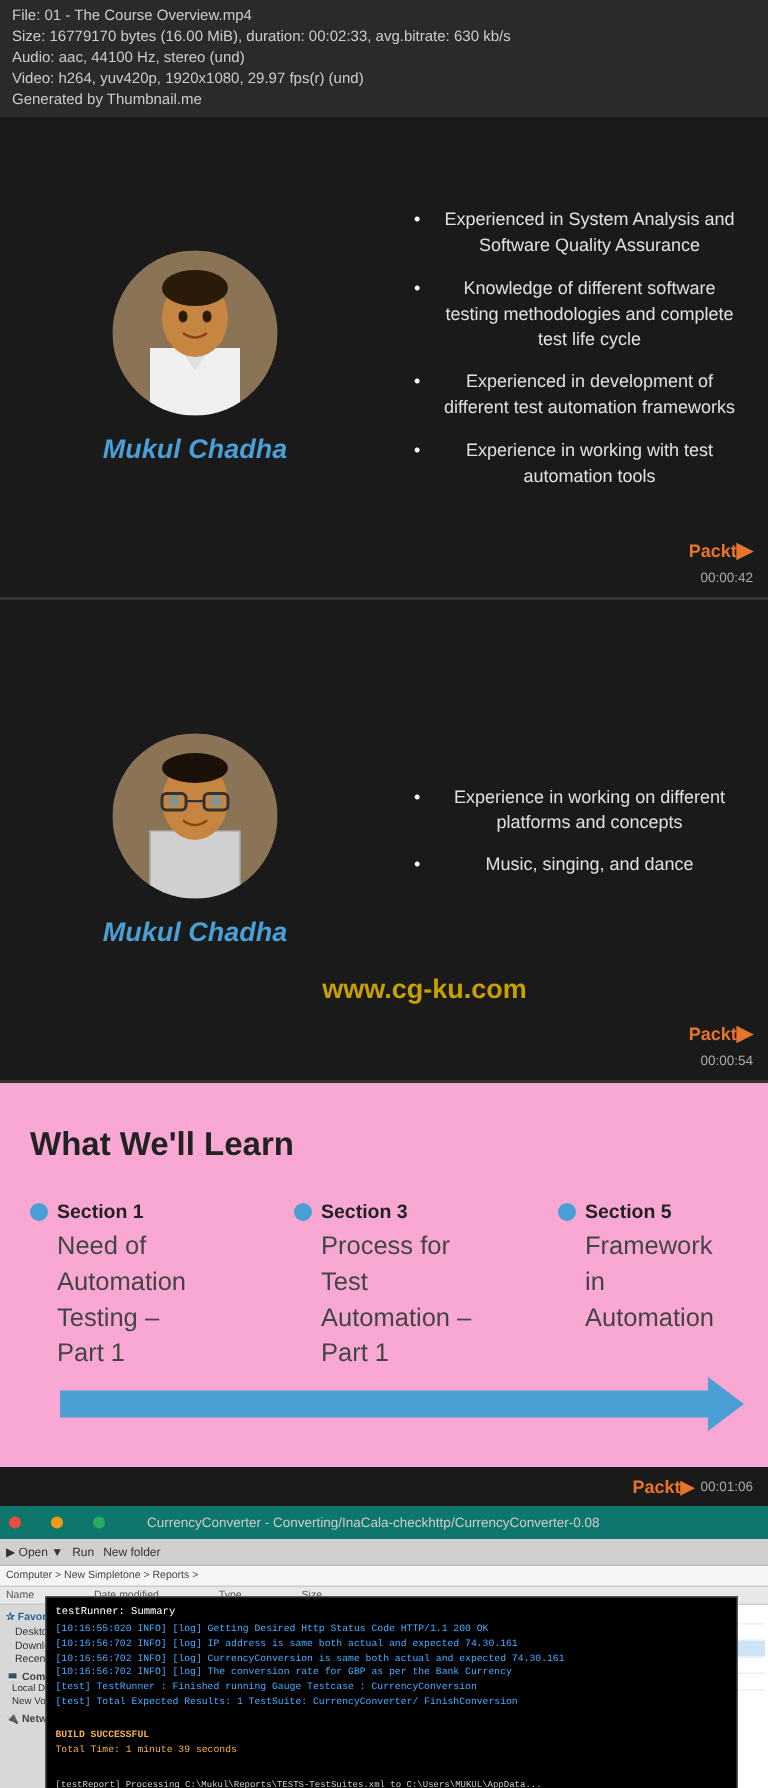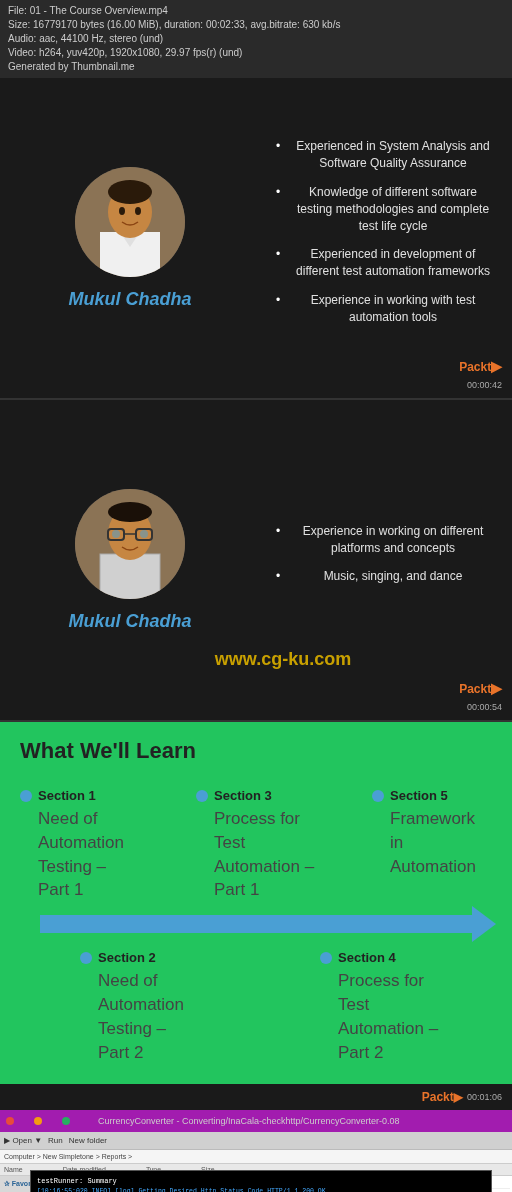--- a/index.html
+++ b/index.html
@@ -128,22 +128,22 @@
       color: #c8a000;
       font-size: 18px;
       font-weight: bold;
       white-space: nowrap;
       z-index: 10;
       margin-left: 27px;
     }
 
     
     .learn-section {
-      background: #22c55e;
-      padding: 16px 20px 0 20px;
+      background: #f9a8d4;
+      padding: 28px 20px 0 20px;
       color: #222;
     }
 
     .learn-title {
       font-size: 22px;
       font-weight: bold;
       color: #222;
       margin-bottom: 24px;
     }
 
@@ -385,47 +385,31 @@
         <div class="section-desc">Framework in Automation</div>
       </div>
     </div>
 
     <div class="arrow-row">
       <div class="arrow-bar">
         <div class="arrow-head"></div>
       </div>
     </div>
 
-    <div class="bottom-sections">
-      <div class="section-item">
-        <div class="section-dot-label">
-          <div class="section-dot"></div>
-          <span class="section-num">Section 2</span>
-        </div>
-        <div class="section-desc">Need of Automation Testing – Part 2</div>
-      </div>
-      <div class="section-item">
-        <div class="section-dot-label">
-          <div class="section-dot"></div>
-          <span class="section-num">Section 4</span>
-        </div>
-        <div class="section-desc">Process for Test Automation – Part 2</div>
-      </div>
-    </div>
   </div>
 </div>
 
 <div class="learn-footer">
   <span style="font-size:12px;font-weight:bold;color:#e8732a;">Packt▶</span>
   <span style="font-size:9px;color:#aaa;margin-left:4px;">00:01:06</span>
 </div>
 
 <div class="terminal-section" style="position:relative; height: 290px; background: #c8c8c8;">
 
-  <div style="background:#a21caf; height:22px; display:flex; align-items:center; padding:0 6px; gap:20px;">
+  <div style="background:#0f766e; height:22px; display:flex; align-items:center; padding:0 6px; gap:20px;">
     <div style="width:8px;height:8px;border-radius:50%;background:#e74c3c;"></div>
     <div style="width:8px;height:8px;border-radius:50%;background:#f39c12;"></div>
     <div style="width:8px;height:8px;border-radius:50%;background:#27ae60;"></div>
     <span style="font-size:9px; color:#ccc; margin-left:8px;">CurrencyConverter - Converting/InaCala-checkhttp/CurrencyConverter-0.08</span>
   </div>
 
   <div style="position:absolute; top:22px; left:0; right:0; bottom:0; background:#e0e0e0;">
 
     <div style="background:#d0d0d0; height:18px; display:flex; align-items:center; padding:0 4px; font-size:8px; color:#333; border-bottom:1px solid #bbb; gap:6px;">
       <span>▶ Open ▼</span>

